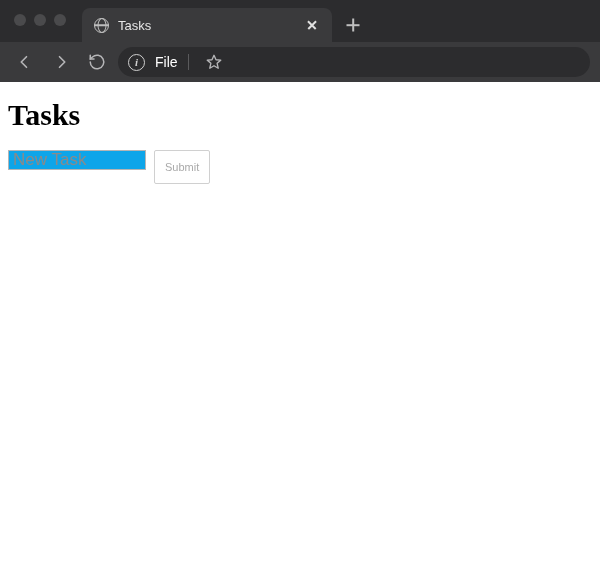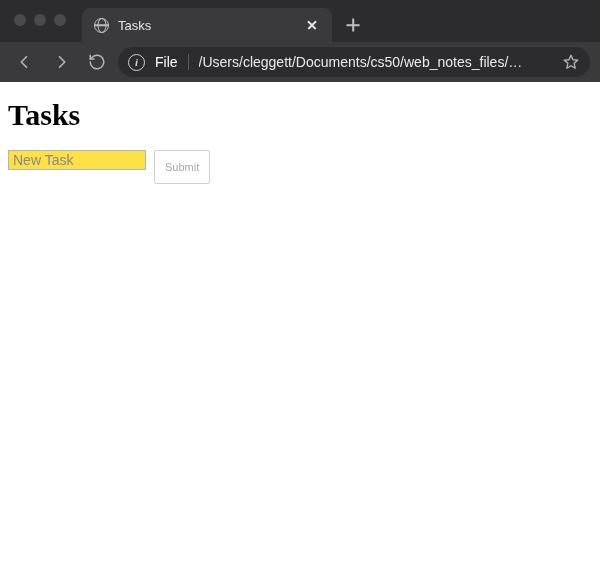--- a/index.html
+++ b/index.html
@@ -27,21 +27,21 @@
     .omnibox{flex:1;background:#2c2c2e;border-radius:16px;height:30px;display:flex;align-items:center;padding:0 4px 0 10px;gap:10px;color:#e6e6e6;font-size:14px;min-width:0;}
     .info-icn{width:17px;height:17px;border:1.5px solid #d0d0d0;border-radius:50%;position:relative;flex:none;}
     .info-icn::before{content:"i";position:absolute;left:50%;top:50%;transform:translate(-50%,-52%);color:#d0d0d0;font-family:Georgia,serif;font-weight:bold;font-size:11px;font-style:italic;}
     .omnibox .sep{width:1px;height:16px;background:#5a5a5c;flex:none;}
     .omnibox .urlpath{flex:1;white-space:nowrap;overflow:hidden;text-overflow:ellipsis;color:#eaeaea;}
     .omnibox .scheme{color:#fff;font-weight:500;}
     .star{width:30px;height:30px;display:flex;align-items:center;justify-content:center;flex:none;}
     .page{padding:16px 8px;}
     .page h1{font-family:"Times New Roman",Times,serif;font-weight:700;font-size:30px;margin-bottom:18px;}
     .task-form{display:flex;gap:8px;}
-    .task-form input[type=text]{width:138px;height:20px;font-size:14px;padding:1px 4px;border:1px solid #b5b5b5;background:#fde047;color:#000;}
+    .task-form input[type=text]{width:138px;height:20px;font-size:17px;padding:1px 4px;border:1px solid #b5b5b5;background:#0ea5e9;color:#000;}
     .task-form input[type=text]::placeholder{color:#8a8a8a;}
     .task-form button{font-size:11px;padding:10px 10px;background:#fff;border:1px solid #d0d0d0;color:#a9a9a9;border-radius:2px;}
   </style>
 </head>
 <body>
 
 <div class="chrome">
   <div class="tab-row">
     <div class="window-dots">
       <span></span>
@@ -70,21 +70,20 @@
     <div class="nav-btn">
       <svg width="18" height="18" viewBox="0 0 24 24" fill="none" stroke-width="2" stroke-linecap="round">
           <path d="M3 12a9 9 0 1 0 3-6.7L3 8"></path>
           <polyline points="3 3 3 8 8 8"></polyline>
         </svg>
     </div>
     <div class="omnibox">
       <span class="info-icn"></span>
       <span class="scheme">File</span>
       <span class="sep"></span>
-      <span class="urlpath">/Users/cleggett/Documents/cs50/web_notes_files/…</span>
       <div class="star">
         <svg width="18" height="18" viewBox="0 0 24 24" fill="none" stroke="#b6b6b8" stroke-width="1.8" stroke-linejoin="round">
             <polygon points="12 3 14.7 9 21 9.5 16.2 13.8 17.6 20.3 12 17 6.4 20.3 7.8 13.8 3 9.5 9.3 9"></polygon>
           </svg>
       </div>
     </div>
   </div>
 </div>
 
 <div class="page">

